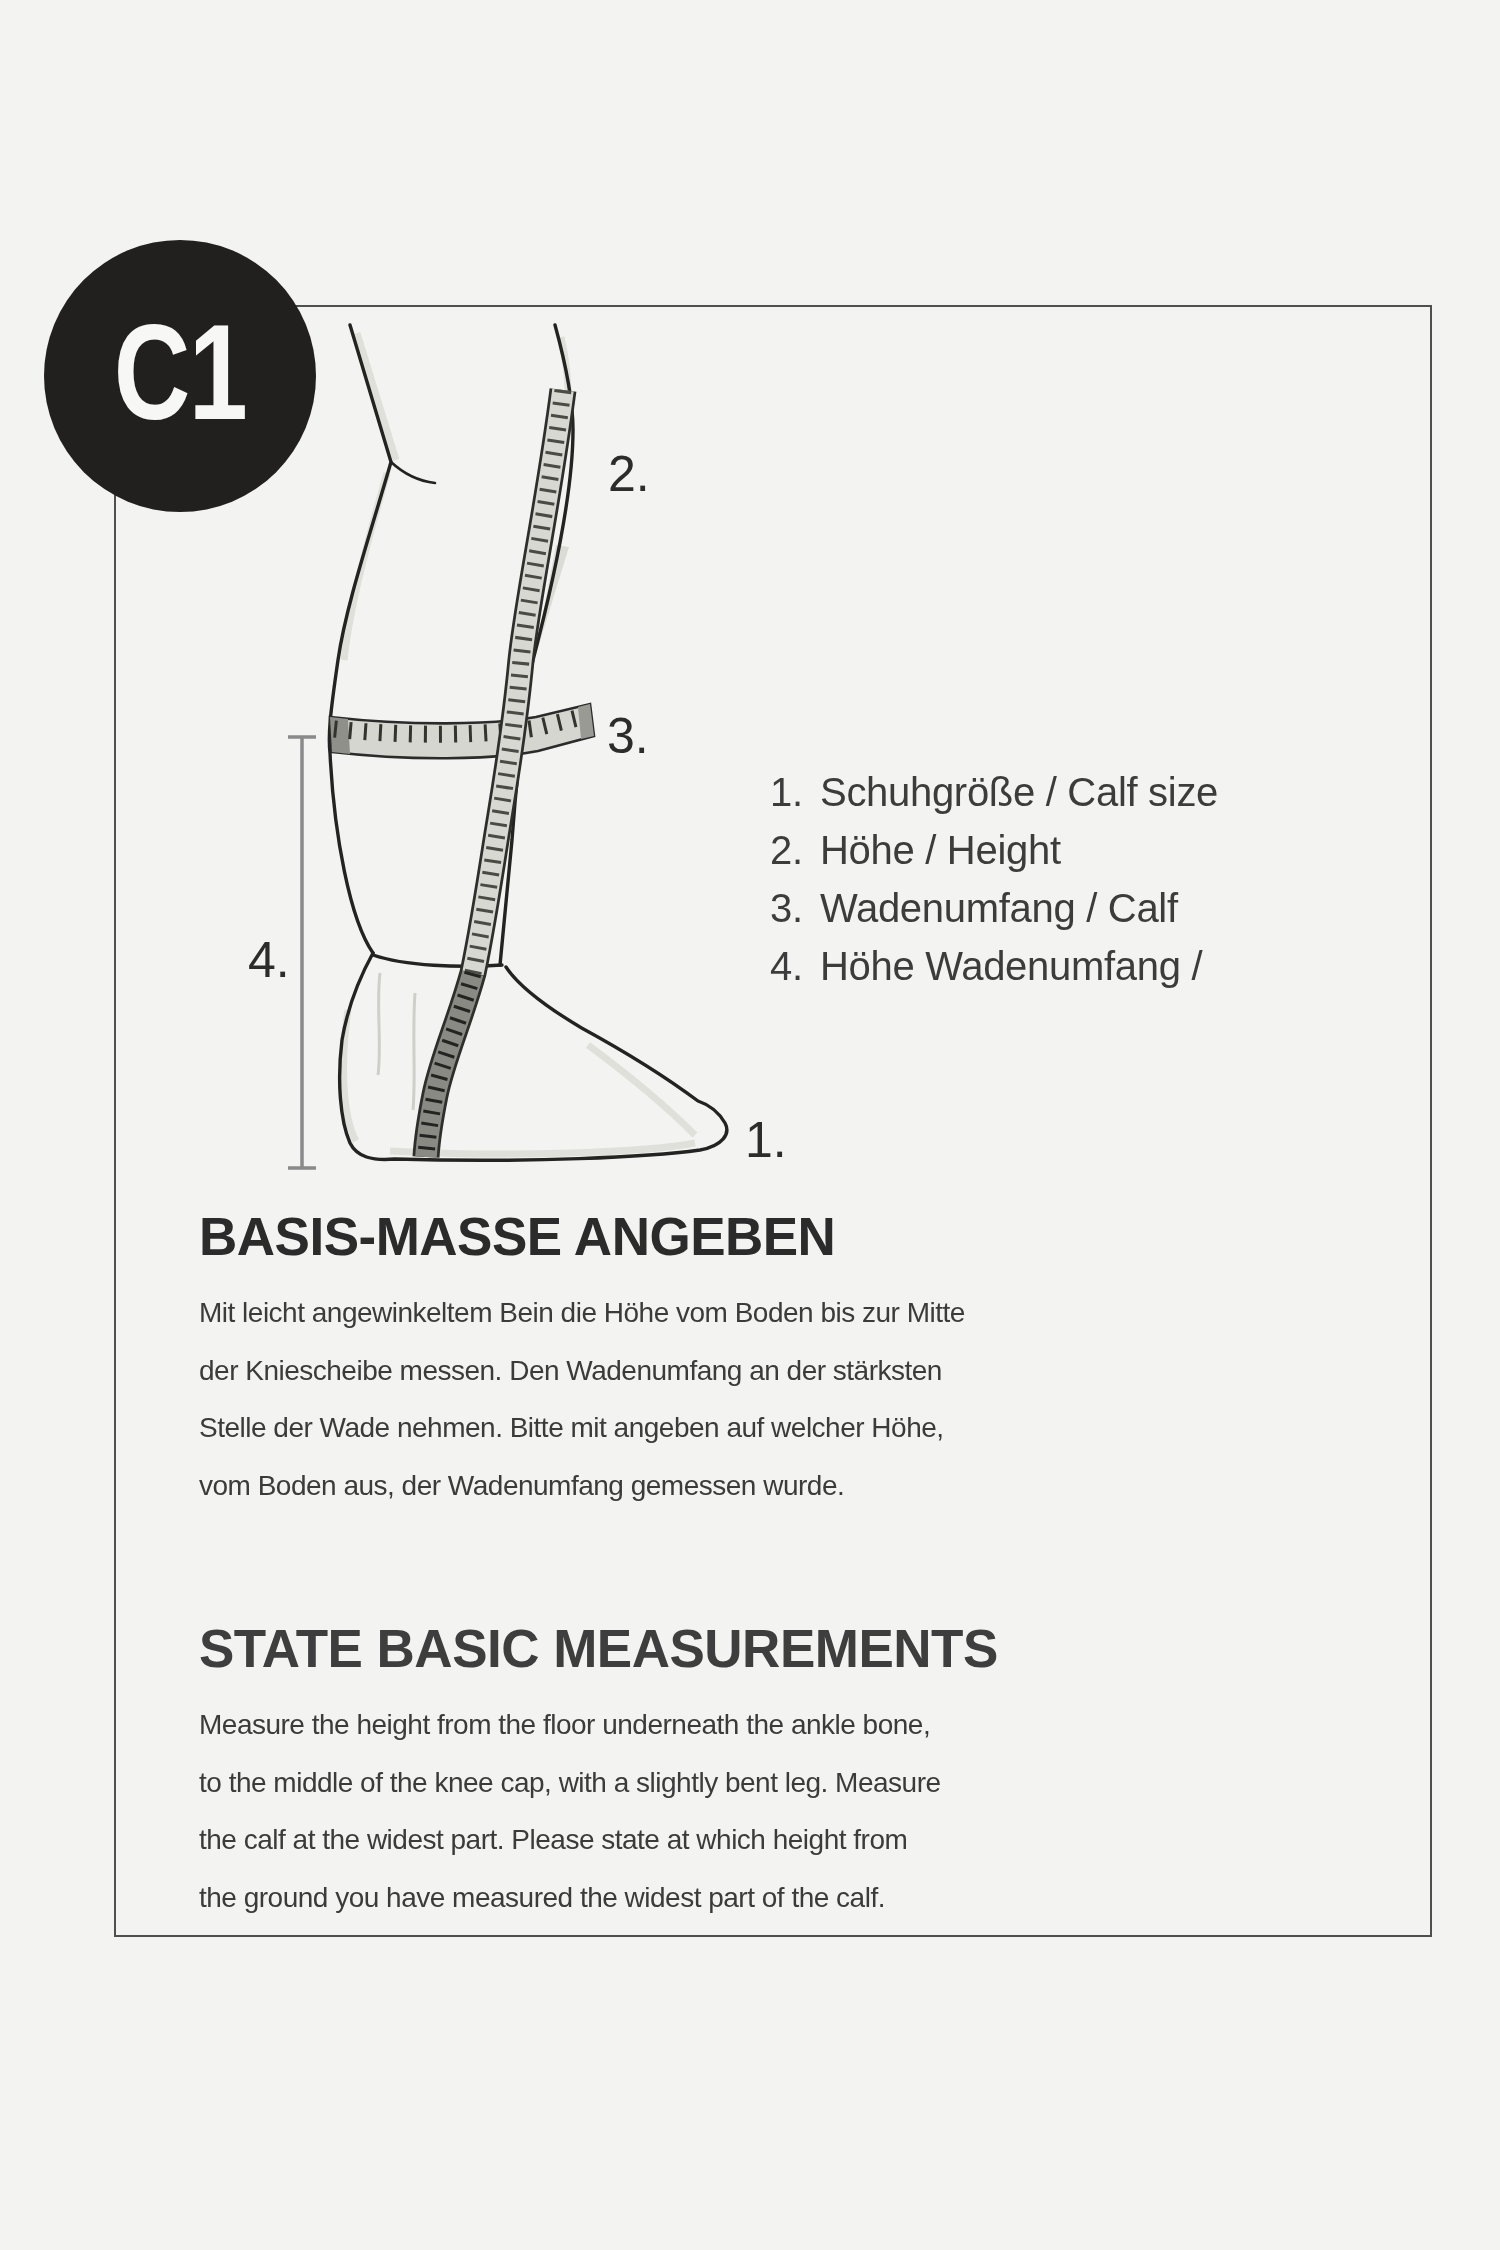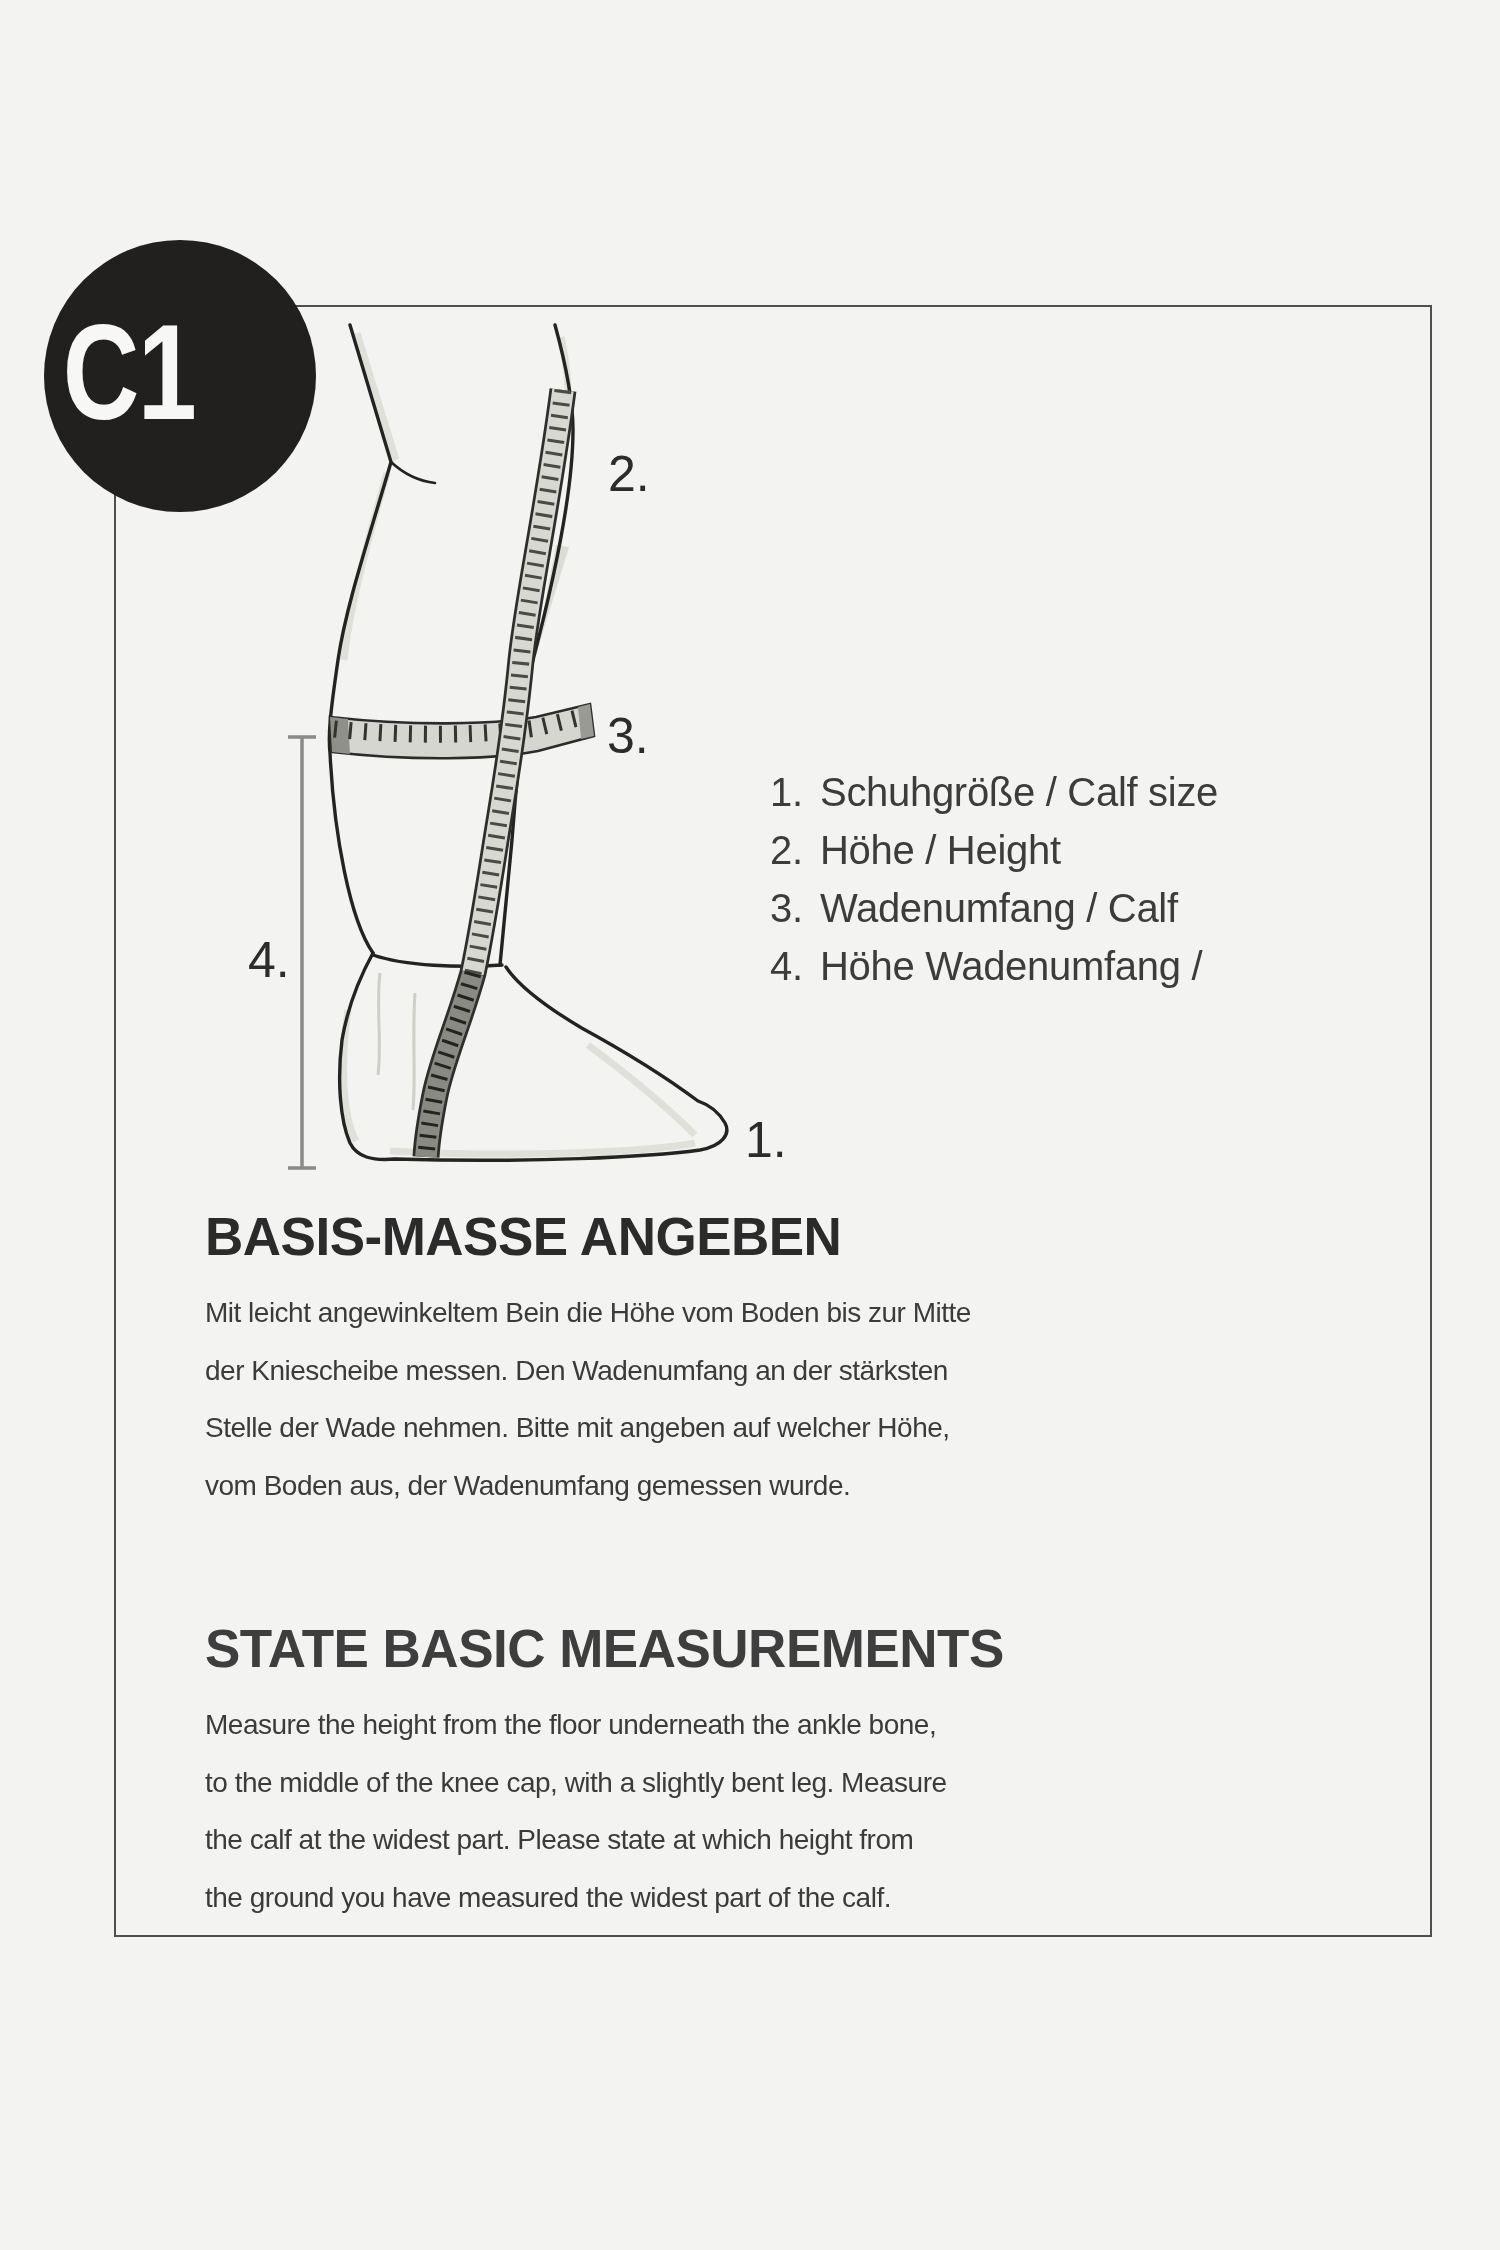--- a/index.html
+++ b/index.html
@@ -9,37 +9,37 @@
     font-family:"Liberation Sans", sans-serif;
     color:#3a3a3a;
   }
   .panel{
     position:absolute; left:114px; top:305px; width:1318px; height:1632px;
     border:2px solid #4f4f4f; box-sizing:border-box; z-index:1;
   }
   .badge{
     position:absolute; left:44px; top:240px; width:272px; height:272px;
     border-radius:50%; background:#221f1f; z-index:3;
-    display:flex; align-items:center; justify-content:flex-start;
+    display:flex; align-items:center; justify-content:center;
   }
   .badge-label{
     color:#f7f7f5; font-weight:bold; font-size:136px; line-height:1;
     transform:scaleX(.78); letter-spacing:-2px; padding-bottom:8px;
   }
   .leg-svg{ position:absolute; left:230px; top:305px; z-index:2; }
   .leg-svg text{
     font-family:"Liberation Sans", sans-serif; font-size:50px; fill:#2c2c2c;
   }
   .legend{
     position:absolute; left:770px; top:763px; z-index:2;
     font-size:40px; letter-spacing:-0.3px; color:#3c3c3c;
   }
   .legend-row{ display:flex; line-height:58px; }
   .legend-num{ width:50px; flex:0 0 50px; }
-  .text-section{ position:absolute; left:205px; z-index:2; }
+  .text-section{ position:absolute; left:199px; z-index:2; }
   .section-german{ top:1206px; }
   .section-english{ top:1590px;margin-top:28px; }
   .sec-heading{
     margin:0; font-size:53px; line-height:62px; font-weight:bold;
     color:#2b2b2b; letter-spacing:-0.5px;
   }
   .section-english .sec-heading{ color:#3e3e3e; }
   .sec-body{
     margin:16px 0 0 0; font-size:28px; line-height:57.5px;
     letter-spacing:-0.5px; color:#3b3b3b; white-space:pre-line;

